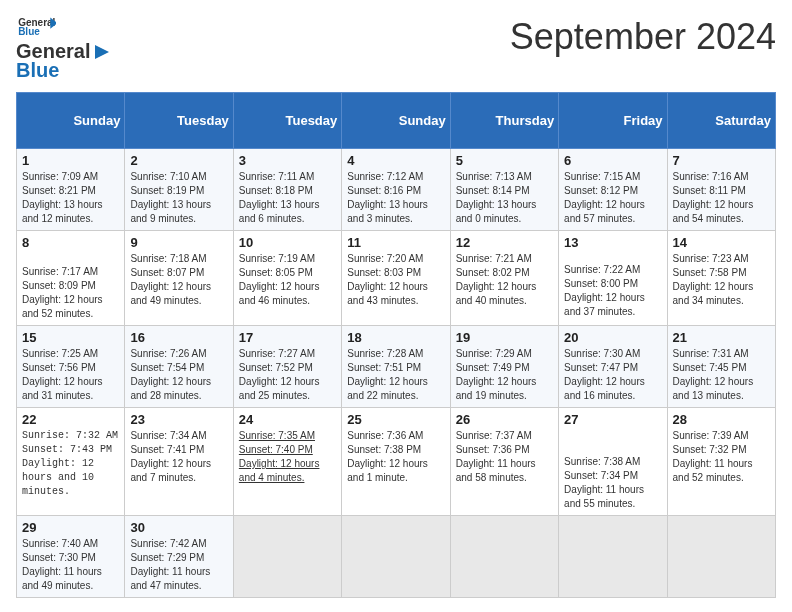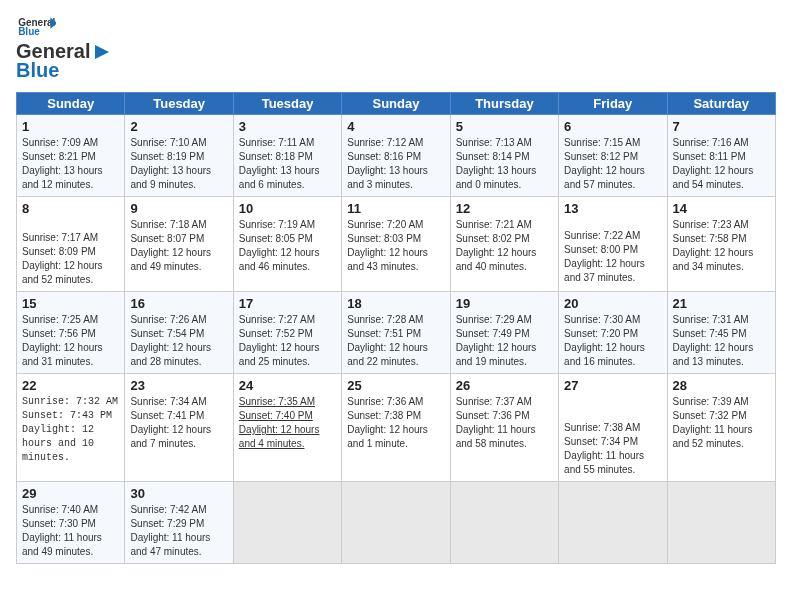--- a/index.html
+++ b/index.html
@@ -41,22 +41,22 @@
     table {
       width: 100%;
       border-collapse: collapse;
       table-layout: fixed;
     }
     thead tr th {
       background: #2b6cb8;
       color: #fff;
       font-size: 13px;
       font-weight: bold;
-      padding: 3px 4px;
-      text-align: center;
+      padding: 20px 4px;
+      text-align: right;
       border: 1px solid #5589cc;
     }
     tbody tr td {
       vertical-align: top;
       border: 1px solid #ccc;
       padding: 4px 5px;
       font-size: 10.5px;
       color: #222;
       background: #fff;
       height: 78px;
@@ -92,20 +92,21 @@
     </svg>
     <div style="display:flex; align-items:center; margin-top:2px;">
       <span style="font-size:20px; font-weight:bold; color:#333;">General</span>
       <svg width="22" height="22" viewBox="0 0 22 22" style="margin: 0 1px;">
         <polygon points="4,4 18,11 4,18" fill="#1a6fb5"></polygon>
       </svg>
     </div>
     <span style="font-size:20px; font-weight:bold; color:#1a6fb5; margin-top:-4px;">Blue</span>
   </div>
   <div class="title-area">
+    <div class="month-title">September 2024</div>
   </div>
 </div>
 
 <table>
   <thead>
     <tr id="header-row">
     <th>Sunday</th>
         <th>Tuesday</th>
         <th>Tuesday</th>
         <th>Sunday</th>
@@ -230,21 +231,21 @@
         </td>
         <td>
           <span class="day-num">19</span>
           <div class="day-info" style="white-space: pre-line;">Sunrise: 7:29 AM
 Sunset: 7:49 PM
 Daylight: 12 hours and 19 minutes.</div>
         </td>
         <td>
           <span class="day-num">20</span>
           <div class="day-info" style="white-space: pre-line;">Sunrise: 7:30 AM
-Sunset: 7:20 PM
+Sunset: 7:47 PM
 Daylight: 12 hours and 16 minutes.</div>
         </td>
         <td>
           <span class="day-num">21</span>
           <div class="day-info" style="white-space: pre-line;">Sunrise: 7:31 AM
 Sunset: 7:45 PM
 Daylight: 12 hours and 13 minutes.</div>
         </td>
       </tr>
       <tr>

